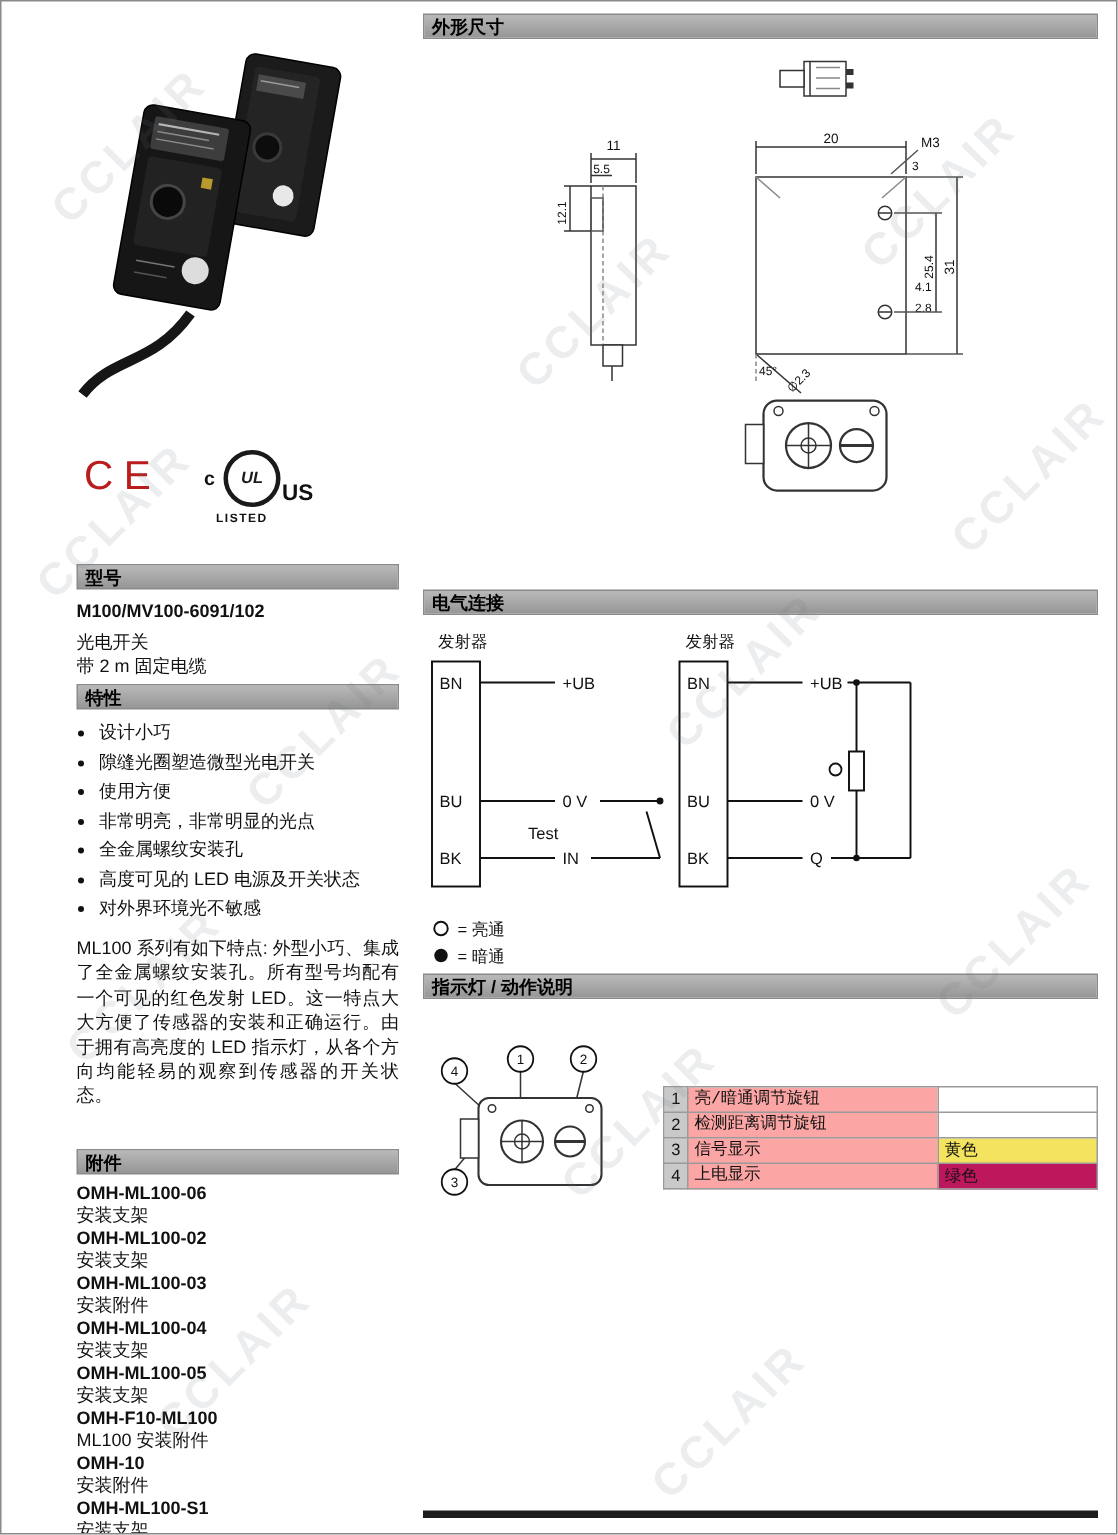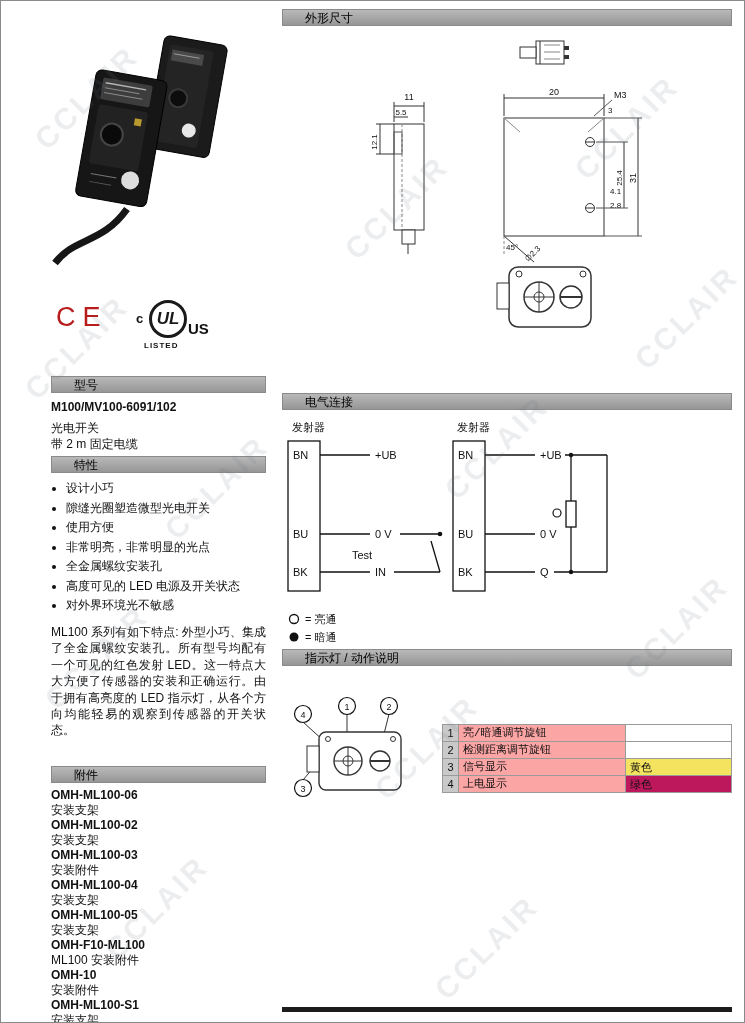--- a/index.html
+++ b/index.html
@@ -13,22 +13,22 @@
   .wm { position:absolute; inset:0; pointer-events:none; z-index:5; }
   .wm span {
     position:absolute; font-size:30px; font-weight:bold; letter-spacing:3px;
     color:rgba(110,115,135,0.13); transform:rotate(-45deg); white-space:nowrap;
   }
   
   .sec { position:absolute; }
   .sec-hdr {
     background:linear-gradient(#b9b9b9,#969696);
     border:1px solid #8a8a8a;
-    font-weight:normal; font-size:12px; color:#000;
-    padding:1px 22px; height:17px; line-height:14px;
+    font-weight:bold; font-size:12px; color:#000;
+    padding:1px 5px; height:17px; line-height:14px;
   }
   .lcol { left:50px; width:215px; }
   .rcol { left:281px; width:450px; }
 
   .model-name { font-weight:bold; margin-top:7px; }
   .model-desc { margin-top:6px; line-height:16px; }
 
   ul.features { list-style:disc; padding-left:15px; margin-top:6px; }
   ul.features li { line-height:19.5px; }
 
@@ -39,21 +39,21 @@
   .acc-desc { line-height:15px; }
 
   
   .certs { position:absolute; left:55px; top:297px; width:160px; height:56px; }
   .ce-mark { position:absolute; left:0; top:4px; font-size:27px; letter-spacing:7px; color:#b91c1c; font-weight:normal; }
   .ul-mark { position:absolute; left:80px; top:0; width:70px; height:56px; }
   .ul-circle {
     position:absolute; left:13px; top:2px; width:38px; height:38px;
     border:3px solid #1a1a1a; border-radius:50%;
     display:flex; align-items:center; justify-content:center;
-    font-weight:bold; font-style:italic; font-size:17px; color:#1a1a1a;
+    font-weight:bold; font-style:italic; font-size:11px; color:#1a1a1a;
   }
   .ul-c  { position:absolute; left:0;  top:13px; font-size:13px; font-weight:bold; }
   .ul-us { position:absolute; left:52px; top:22px; font-size:15px; font-weight:bold; }
   .ul-listed { position:absolute; left:8px; top:43px; font-size:8px; font-weight:bold; letter-spacing:1px; }
 
   
   .draw-area { position:relative; height:335px; }
   .abs { position:absolute; }
 
   svg text { font-family:"Liberation Sans","DejaVu Sans",sans-serif; fill:#111; }

